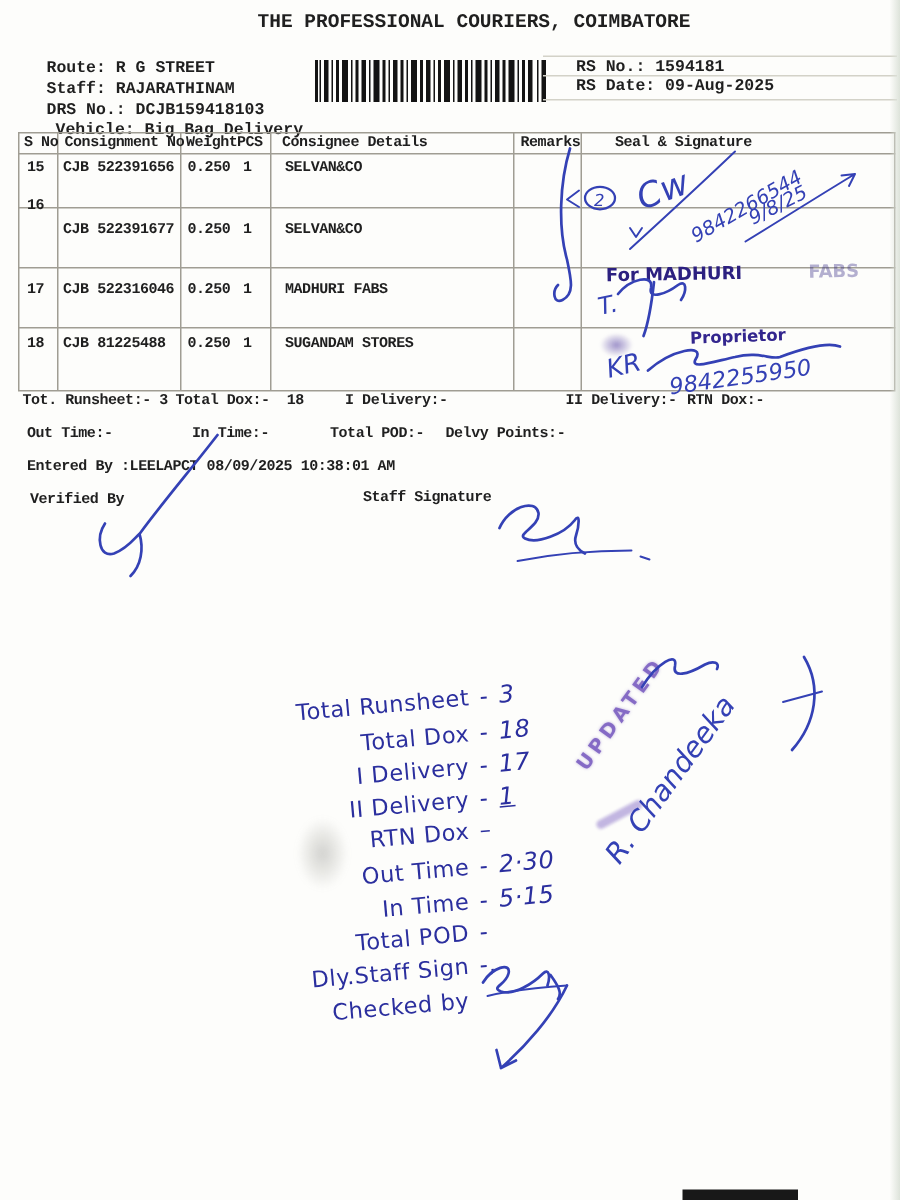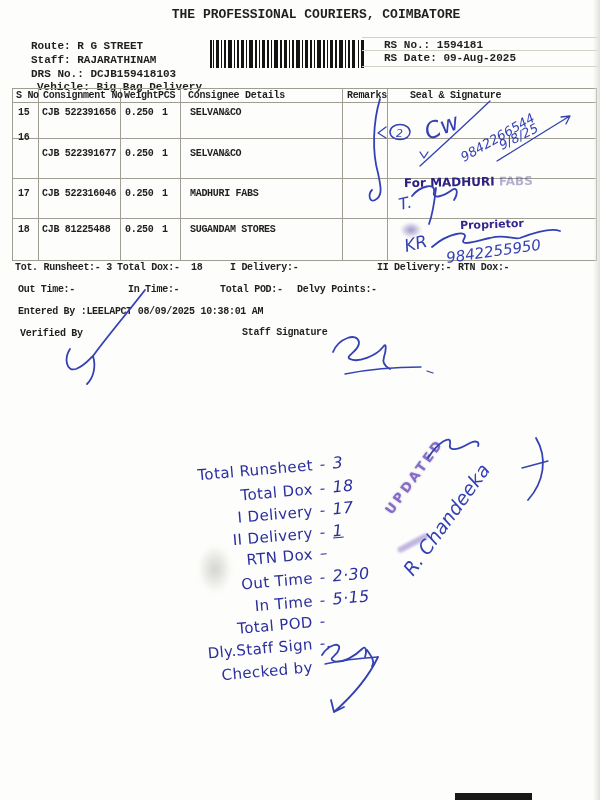--- a/index.html
+++ b/index.html
@@ -19,21 +19,21 @@
   
   .hw-line{position:absolute;left:128px;width:260px;display:flex;align-items:baseline;
            transform:rotate(-5deg);color:#2b2f9e;
            font-family:"DejaVu Sans",sans-serif;font-size:15px;letter-spacing:.4px;}
   .hw-line .lbl{display:inline-block;width:185px;text-align:right;}
   .hw-line .sep{display:inline-block;margin-left:7px;}
   .hw-line .val{display:inline-block;margin-left:7px;font-style:italic;font-size:16px;}
   .hv-strike{text-decoration:underline;}
   .stamp{position:absolute;font-family:"DejaVu Sans",sans-serif;font-weight:700;}
   .stamp-madhuri{left:404px;top:175px;font-size:12px;color:#2c2080;transform:rotate(-1deg);}
-  .stamp-madhuri .fade{opacity:.35;}
+  .stamp-madhuri .fade{opacity:.35;padding-left:40px;}
   .stamp-prop{left:460px;top:218px;font-size:11px;color:#33268e;transform:rotate(-2deg);}
   .stamp-updated{left:388px;top:505px;font-size:13px;letter-spacing:3px;color:rgba(123,95,192,.88);
                  transform:rotate(-54deg);transform-origin:left center;text-shadow:0 0 2px rgba(123,95,192,.5);}
   .smudge-purple{position:absolute;left:400px;top:222px;width:22px;height:16px;border-radius:50%;
                  background:radial-gradient(closest-side,rgba(78,56,160,.55),rgba(78,56,160,0));filter:blur(1px);}
   .smudge-pencil{position:absolute;left:198px;top:545px;width:34px;height:48px;border-radius:50%;
                  background:radial-gradient(closest-side,rgba(120,120,112,.32),rgba(120,120,112,0));filter:blur(2px);}
   .stamp-smear{position:absolute;left:396px;top:540px;width:34px;height:6px;background:rgba(123,95,192,.45);
                transform:rotate(-28deg);filter:blur(1px);border-radius:3px;}
   .scan-edge{position:absolute;right:0;top:0;width:7px;height:800px;

